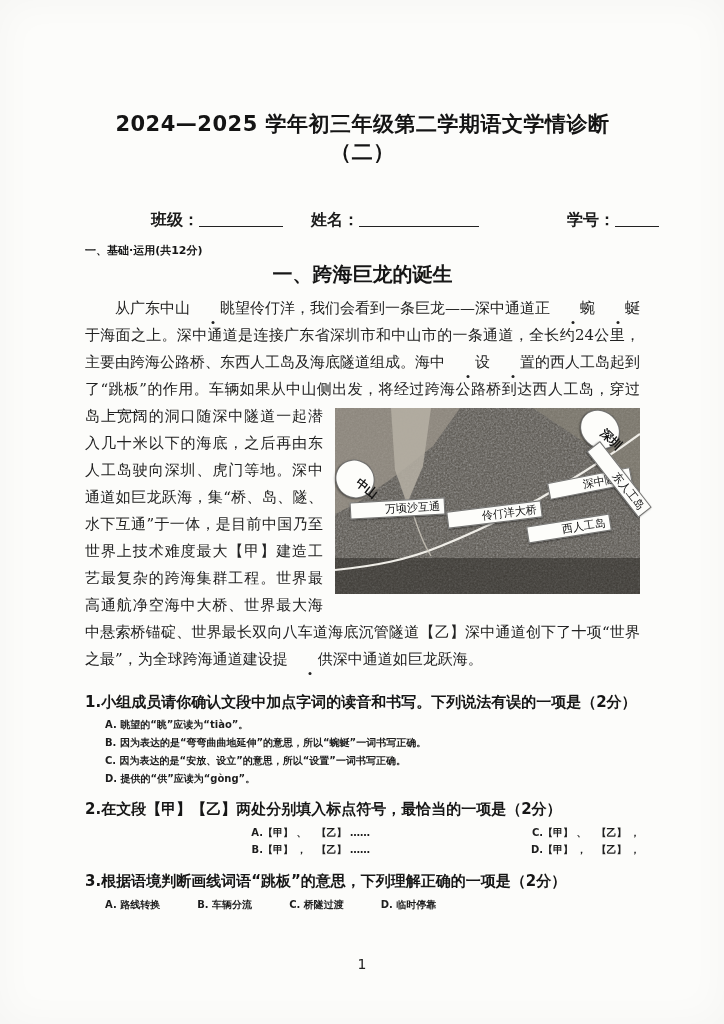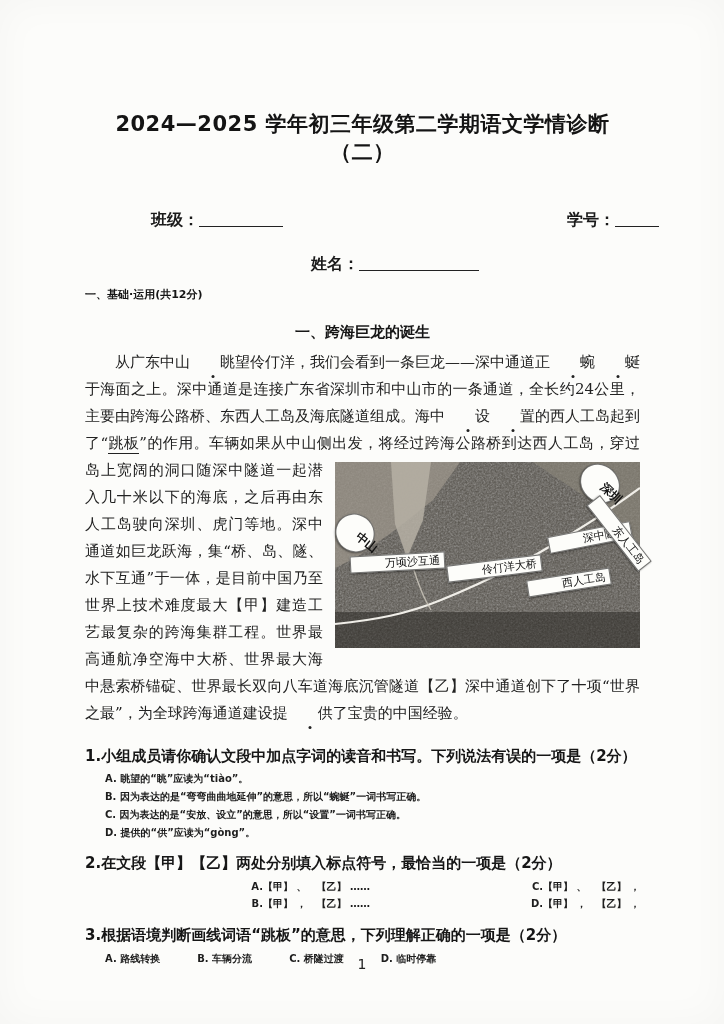--- a/index.html
+++ b/index.html
@@ -21,48 +21,48 @@
     font-size:21px;font-weight:bold;text-align:center;
     margin:0;letter-spacing:0.5px;color:#141414;
   }
   .fields{
     display:flex;align-items:flex-start;
     margin:44px 0 0 66px;
     font-size:16px;font-weight:bold;color:#1a1a1a;
   }
   .field{white-space:nowrap;}
   .field.f1{margin-right:28px;}
-  .field.f2{margin-right:88px;margin-top:44px;}
+  .field.f2{margin-right:88px;}
   .blank{
     display:inline-block;height:13px;
     border-bottom:1.6px solid #222;
     vertical-align:-2px;
   }
   .blank.w1{width:84px;}
   .blank.w2{width:120px;}
   .blank.w3{width:44px;}
   .section-heading{
     font-size:11px;font-weight:bold;margin:12px 0 0;color:#161616;
   }
   .passage-title{
-    font-size:15px;font-weight:bold;text-align:center;margin:21px 0 7px;color:#161616;
+    font-size:20px;font-weight:bold;text-align:center;margin:3px 0 7px;color:#161616;
   }
   .passage{
     font-family:"DejaVu Serif","Liberation Serif",serif;
     font-size:15px;line-height:1.8;
     text-align:justify;text-indent:2em;
     margin:0;color:#222;
   }
   .em-char{position:relative;display:inline-block;}
   .em-char::after{
     content:"";position:absolute;left:50%;bottom:-2px;
     width:3px;height:3px;border-radius:50%;
     background:#222;transform:translateX(-50%);
   }
-  .u-word{border-bottom:1.2px solid #222;padding-bottom:1px;}
+  .u-word{border-bottom:1.2px solid #222;padding-bottom:14px;}
   
   .figure{
     float:right;width:305px;height:186px;
     margin:5px 0 8px 12px;position:relative;
   }
   .figure svg{display:block;width:305px;height:186px;}
   .lbl{
     position:absolute;background:#fdfdfa;color:#111;
     font-size:11px;line-height:1.2;padding:1px 4px;
     white-space:nowrap;border:1px solid rgba(0,0,0,0.55);
@@ -141,21 +141,21 @@
       <path d="M0,162 C40,158 72,152 106,138 C150,120 190,100 226,78 C256,60 286,40 305,26" fill="none" stroke="#f0eee8" stroke-width="2.2"></path>
       <path d="M74,92 C80,112 86,132 96,148" fill="none" stroke="#cfcabf" stroke-width="1.4" opacity="0.8"></path>
     </svg>
     <span class="lbl oval lbl-zhongshan">中山</span>
     <span class="lbl lbl-wanqingsha">万顷沙互通</span>
     <span class="lbl lbl-lingding">伶仃洋大桥</span>
     <span class="lbl lbl-xidao">西人工岛</span>
     <span class="lbl lbl-suidao">深中隧道</span>
     <span class="lbl oval lbl-shenzhen">深圳</span>
     <span class="lbl lbl-dongdao">东人工岛</span>
-  </span><span>入几十米以下的海底，之后再由东人工岛驶向深圳、虎门等地。深中通道如巨龙跃海，集“桥、岛、隧、水下互通”于一体，是目前中国乃至世界上技术难度最大【甲】建造工艺最复杂的跨海集群工程。世界最高通航净空海中大桥、世界最大海中悬索桥锚碇、世界最长双向八车道海底沉管隧道【乙】深中通道创下了十项“世界之最”，为全球跨海通道建设提</span><span class="em-char">供</span><span>了宝贵的中国经验。</span></p>
+  </span><span>入几十米以下的海底，之后再由东人工岛驶向深圳、虎门等地。深中通道如巨龙跃海，集“桥、岛、隧、水下互通”于一体，是目前中国乃至世界上技术难度最大【甲】建造工艺最复杂的跨海集群工程。世界最高通航净空海中大桥、世界最大海中悬索桥锚碇、世界最长双向八车道海底沉管隧道【乙】深中通道创下了十项“世界之最”，为全球跨海通道建设提</span><span class="em-char">供</span><span>深中通道如巨龙跃海。</span></p>
 
   <div class="questions">
 
     <div class="question">
       <p class="stem">1.小组成员请你确认文段中加点字词的读音和书写。下列说法有误的一项是（2分）</p>
       <p class="option">A. 眺望的“眺”应读为“tiào”。</p>
       <p class="option">B. 因为表达的是“弯弯曲曲地延伸”的意思，所以“蜿蜒”一词书写正确。</p>
       <p class="option">C. 因为表达的是“安放、设立”的意思，所以“设置”一词书写正确。</p>
       <p class="option">D. 提供的“供”应读为“gòng”。</p>
     </div>

